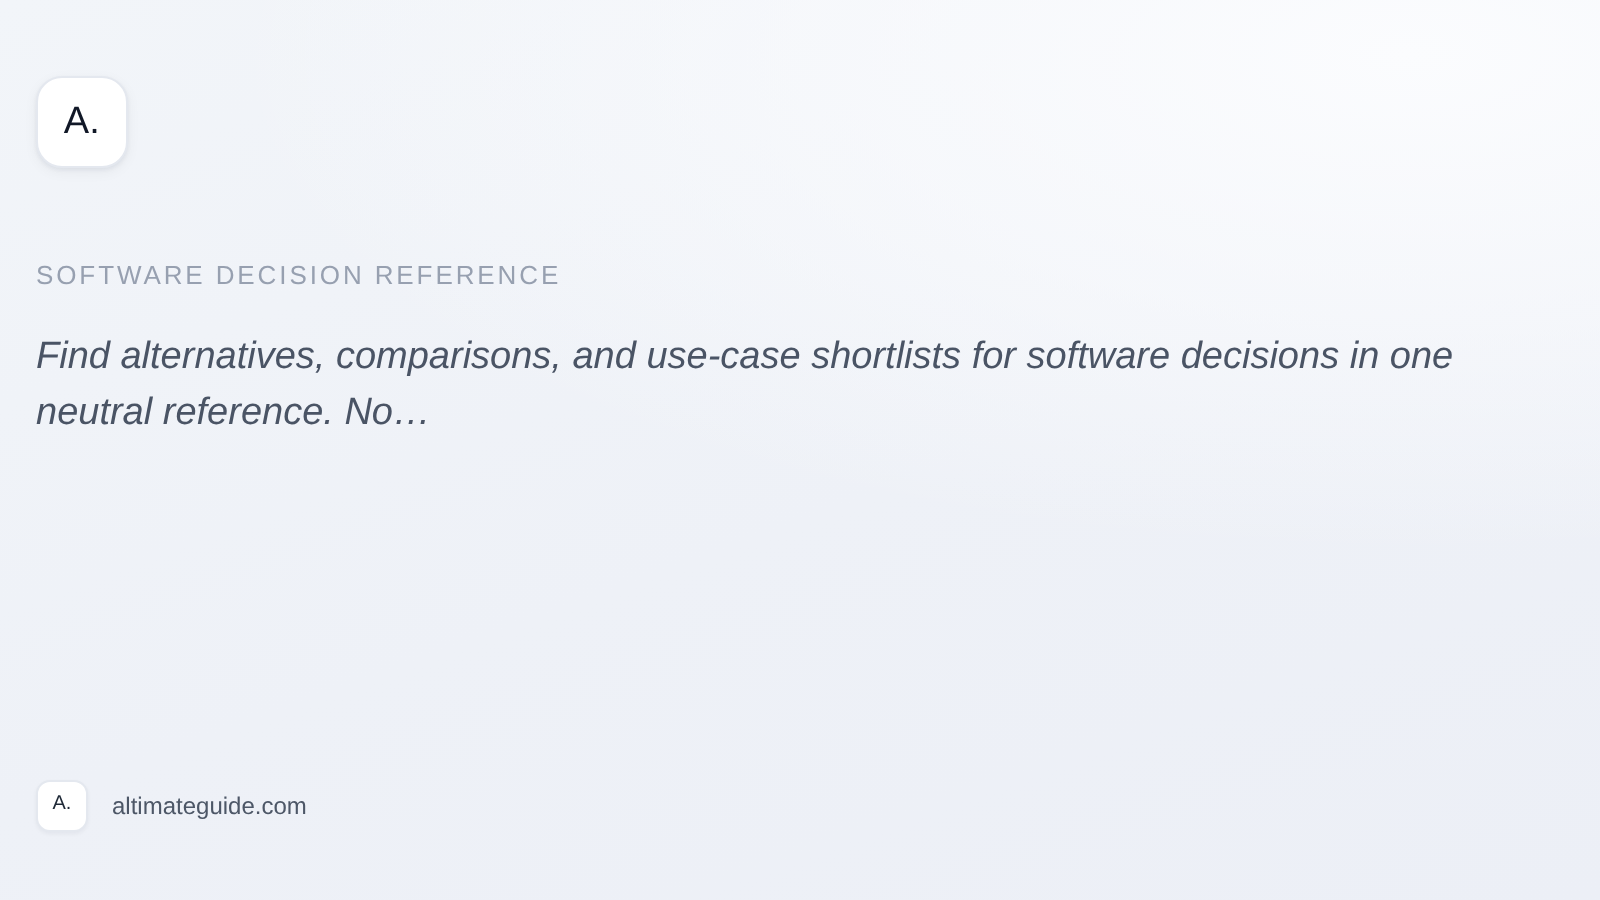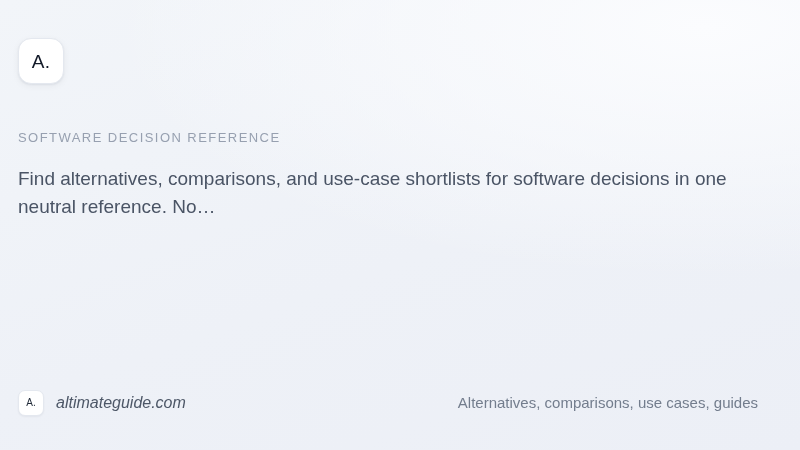--- a/index.html
+++ b/index.html
@@ -76,20 +76,21 @@
     max-width: 720px;
   }
 
   .description {
     margin: 19px 0 0 0;
     font-size: 19px;
     line-height: 28px;
     color: #4a5465;
     max-width: 740px;
     font-weight: 400;
+    font-style: italic;
   }
 
   
   .footer {
     display: flex;
     align-items: center;
     justify-content: space-between;
     margin-top: auto;
     padding-right: 2px;
   }
@@ -110,24 +111,23 @@
     justify-content: center;
     flex: 0 0 auto;
   }
   .mini-badge .mark {
     font-size: 10px;
     line-height: 1;
     color: #1f2937;
     transform: translateY(-0.5px);
   }
   .site-name {
-    font-size: 16px;
+    font-size: 12px;
     line-height: 20px;
     color: #4d5767;
-    font-style: italic;
   }
   .footer-tags {
     font-size: 15px;
     line-height: 20px;
     color: #737d8d;
     white-space: nowrap;
   }
 </style>
 </head>
 <body>
@@ -143,16 +143,15 @@
     <p class="description">Find alternatives, comparisons, and use-case shortlists for software decisions in one neutral reference. No…</p>
   </div>
 
   <div class="footer">
     <div class="footer-left">
       <div class="mini-badge">
         <span class="mark">A.</span>
       </div>
       <span class="site-name">altimateguide.com</span>
     </div>
-    <div class="footer-tags">Alternatives, comparisons, use cases, guides</div>
   </div>
 
 </div>
 
 </body></html>

